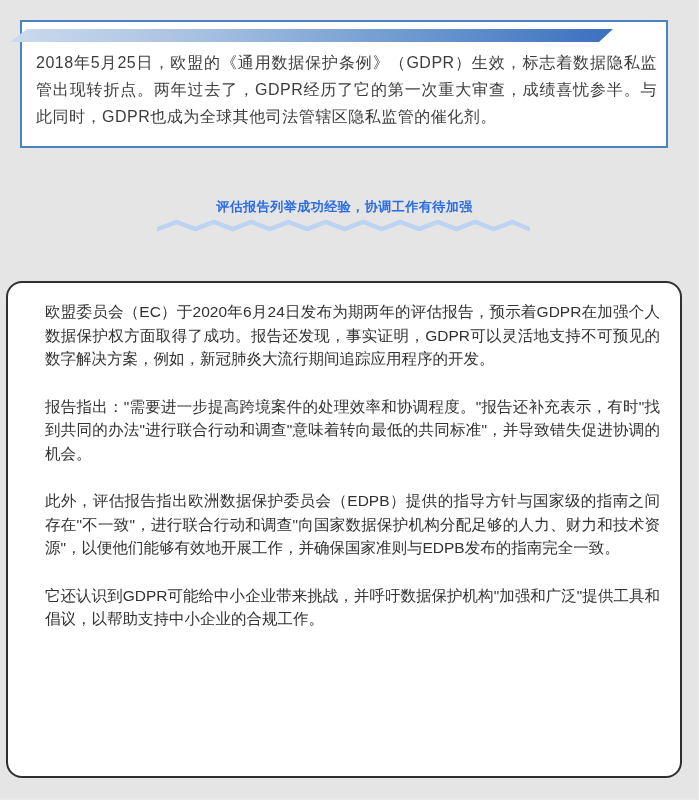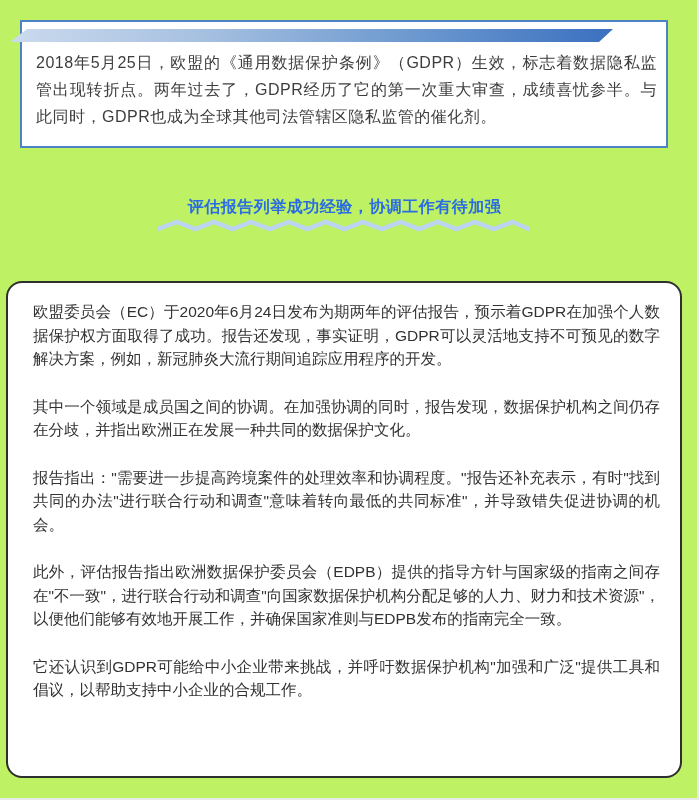--- a/index.html
+++ b/index.html
@@ -1,19 +1,19 @@
 <!DOCTYPE html>
 <html lang="zh"><head>
 <meta charset="utf-8">
 <style>
   html,body{margin:0;padding:0;background:#ffffff;}
   .page{
     position:relative;
     width:699px;height:800px;
-    background:#bef264;
+    background:#e5e5e5;
     overflow:hidden;
     font-family:"Liberation Sans","DejaVu Sans",sans-serif;
     box-shadow:inset -2px -2px 0 0 #e9e9e9;
   }
 
   
   .intro-card{
     position:absolute;left:20px;top:20px;
     width:648px;height:128px;
     border:2px solid #4d83c5;
@@ -30,37 +30,37 @@
     position:absolute;left:14px;top:27px;width:621px;
     font-size:16px;line-height:27px;letter-spacing:0.5px;
     color:#3d3d3d;
     text-align:justify;
   }
 
   
   .section-heading{
     position:absolute;left:0;top:194px;width:689px;
     text-align:center;
-    font-size:16px;line-height:26px;font-weight:bold;
+    font-size:13px;line-height:26px;font-weight:bold;
     letter-spacing:0.5px;
     color:#2b6ce4;
   }
   .zigzag{
     position:absolute;left:157px;top:219px;
     width:373px;height:13px;
   }
 
   
   .article-card{
     position:absolute;left:6px;top:281px;
     width:676px;height:497px;
     border:2px solid #2f2f2f;
     border-radius:16px;
     box-sizing:border-box;
-    padding:17px 20px 0 25px;
+    padding:17px 20px 0 37px;
     background:#ffffff;
   }
   .article-card p{
     margin:0 0 24px 0;
     font-size:15.5px;line-height:23.5px;letter-spacing:0;
     color:#323232;
     text-align:justify;
   }
 </style>
 </head>
@@ -75,20 +75,19 @@
 
   <div class="section-heading">评估报告列举成功经验，协调工作有待加强</div>
 
   <svg class="zigzag" viewBox="0 0 373 13" preserveAspectRatio="none">
     <polyline points="1,10 19.65,3 38.3,10 56.95,3 75.6,10 94.25,3 112.9,10 131.55,3 150.2,10 168.85,3 187.5,10 206.15,3 224.8,10 243.45,3 262.1,10 280.75,3 299.4,10 318.05,3 336.7,10 355.35,3 372,10" fill="none" stroke="#bcd4f2" stroke-width="4.5" stroke-linejoin="miter" stroke-linecap="round"></polyline>
   </svg>
 
   <div class="article-card">
     <div>
         <p>欧盟委员会（EC）于2020年6月24日发布为期两年的评估报告，预示着GDPR在加强个人数据保护权方面取得了成功。报告还发现，事实证明，GDPR可以灵活地支持不可预见的数字解决方案，例如，新冠肺炎大流行期间追踪应用程序的开发。</p>
-        <p>其中一个领域是成员国之间的协调。在加强协调的同时，报告发现，数据保护机构之间仍存在分歧，并指出欧洲正在发展一种共同的数据保护文化。</p>
         <p>报告指出："需要进一步提高跨境案件的处理效率和协调程度。"报告还补充表示，有时"找到共同的办法"进行联合行动和调查"意味着转向最低的共同标准"，并导致错失促进协调的机会。</p>
         <p>此外，评估报告指出欧洲数据保护委员会（EDPB）提供的指导方针与国家级的指南之间存在"不一致"，进行联合行动和调查"向国家数据保护机构分配足够的人力、财力和技术资源"，以便他们能够有效地开展工作，并确保国家准则与EDPB发布的指南完全一致。</p>
         <p>它还认识到GDPR可能给中小企业带来挑战，并呼吁数据保护机构"加强和广泛"提供工具和倡议，以帮助支持中小企业的合规工作。</p>
       </div>
   </div>
 
 </div>
 
 </body></html>

